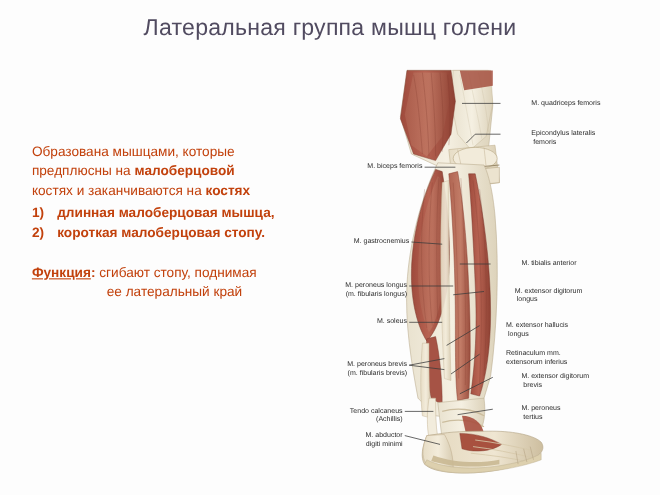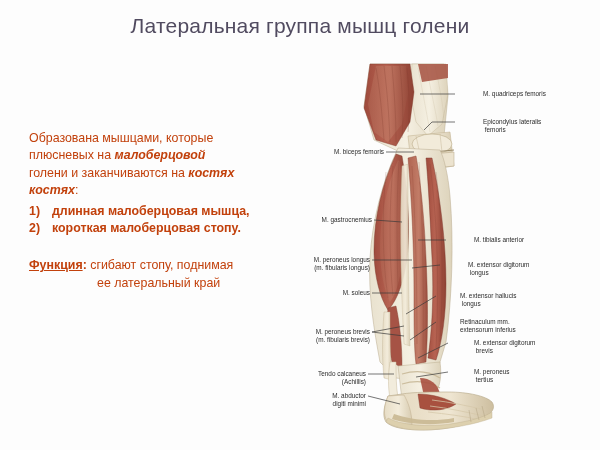--- a/index.html
+++ b/index.html
@@ -23,21 +23,21 @@
     white-space:nowrap;
   }
 
   
   .text-col{
     position:absolute;left:29px;top:130px;width:252px;
     font-size:12.4px;line-height:17.4px;
     color:#c2410c;
   }
   .text-col p{margin:0;}
-  .bi{font-weight:bold;font-style:italic;}
+  .bi{font-weight:bold;}
   .b{font-weight:bold;}
   .list{margin:3px 0 0 0;padding:0;list-style:none;}
   .list li{
     display:flex;gap:6px;margin-bottom:0px;
     font-weight:bold;line-height:17.4px;
   }
   .list li .num{font-weight:bold;width:17px;flex:none;}
   .func{margin-top:20px;line-height:17.4px;}
   .u{text-decoration:underline;}
   .func-ind{display:block;padding-left:68px;}
@@ -64,27 +64,24 @@
 
 <div id="page">
 
   <div class="title">Латеральная группа мышц голени</div>
 
   <div class="text-col">
     <p>
       <span>Образована мышцами, которые</span>
     </p>
     <p>
-      <span>плюсневых на </span><span class="bi">малоберцовой</span>
+      <span>предплюсны на </span><span class="bi">малоберцовой</span>
     </p>
     <p>
-      <span>голени и заканчиваются на </span><span class="bi">костях</span>
-    </p>
-    <p>
-      <span class="bi">костях</span><span>:</span>
+      <span>костях и заканчиваются на </span><span class="bi">костях</span>
     </p>
 
     <ul class="list">
       <li>
         <span class="num">1)</span>
         <span>длинная малоберцовая мышца,</span>
       </li>
       <li>
         <span class="num">2)</span>
         <span>короткая малоберцовая стопу.</span>

